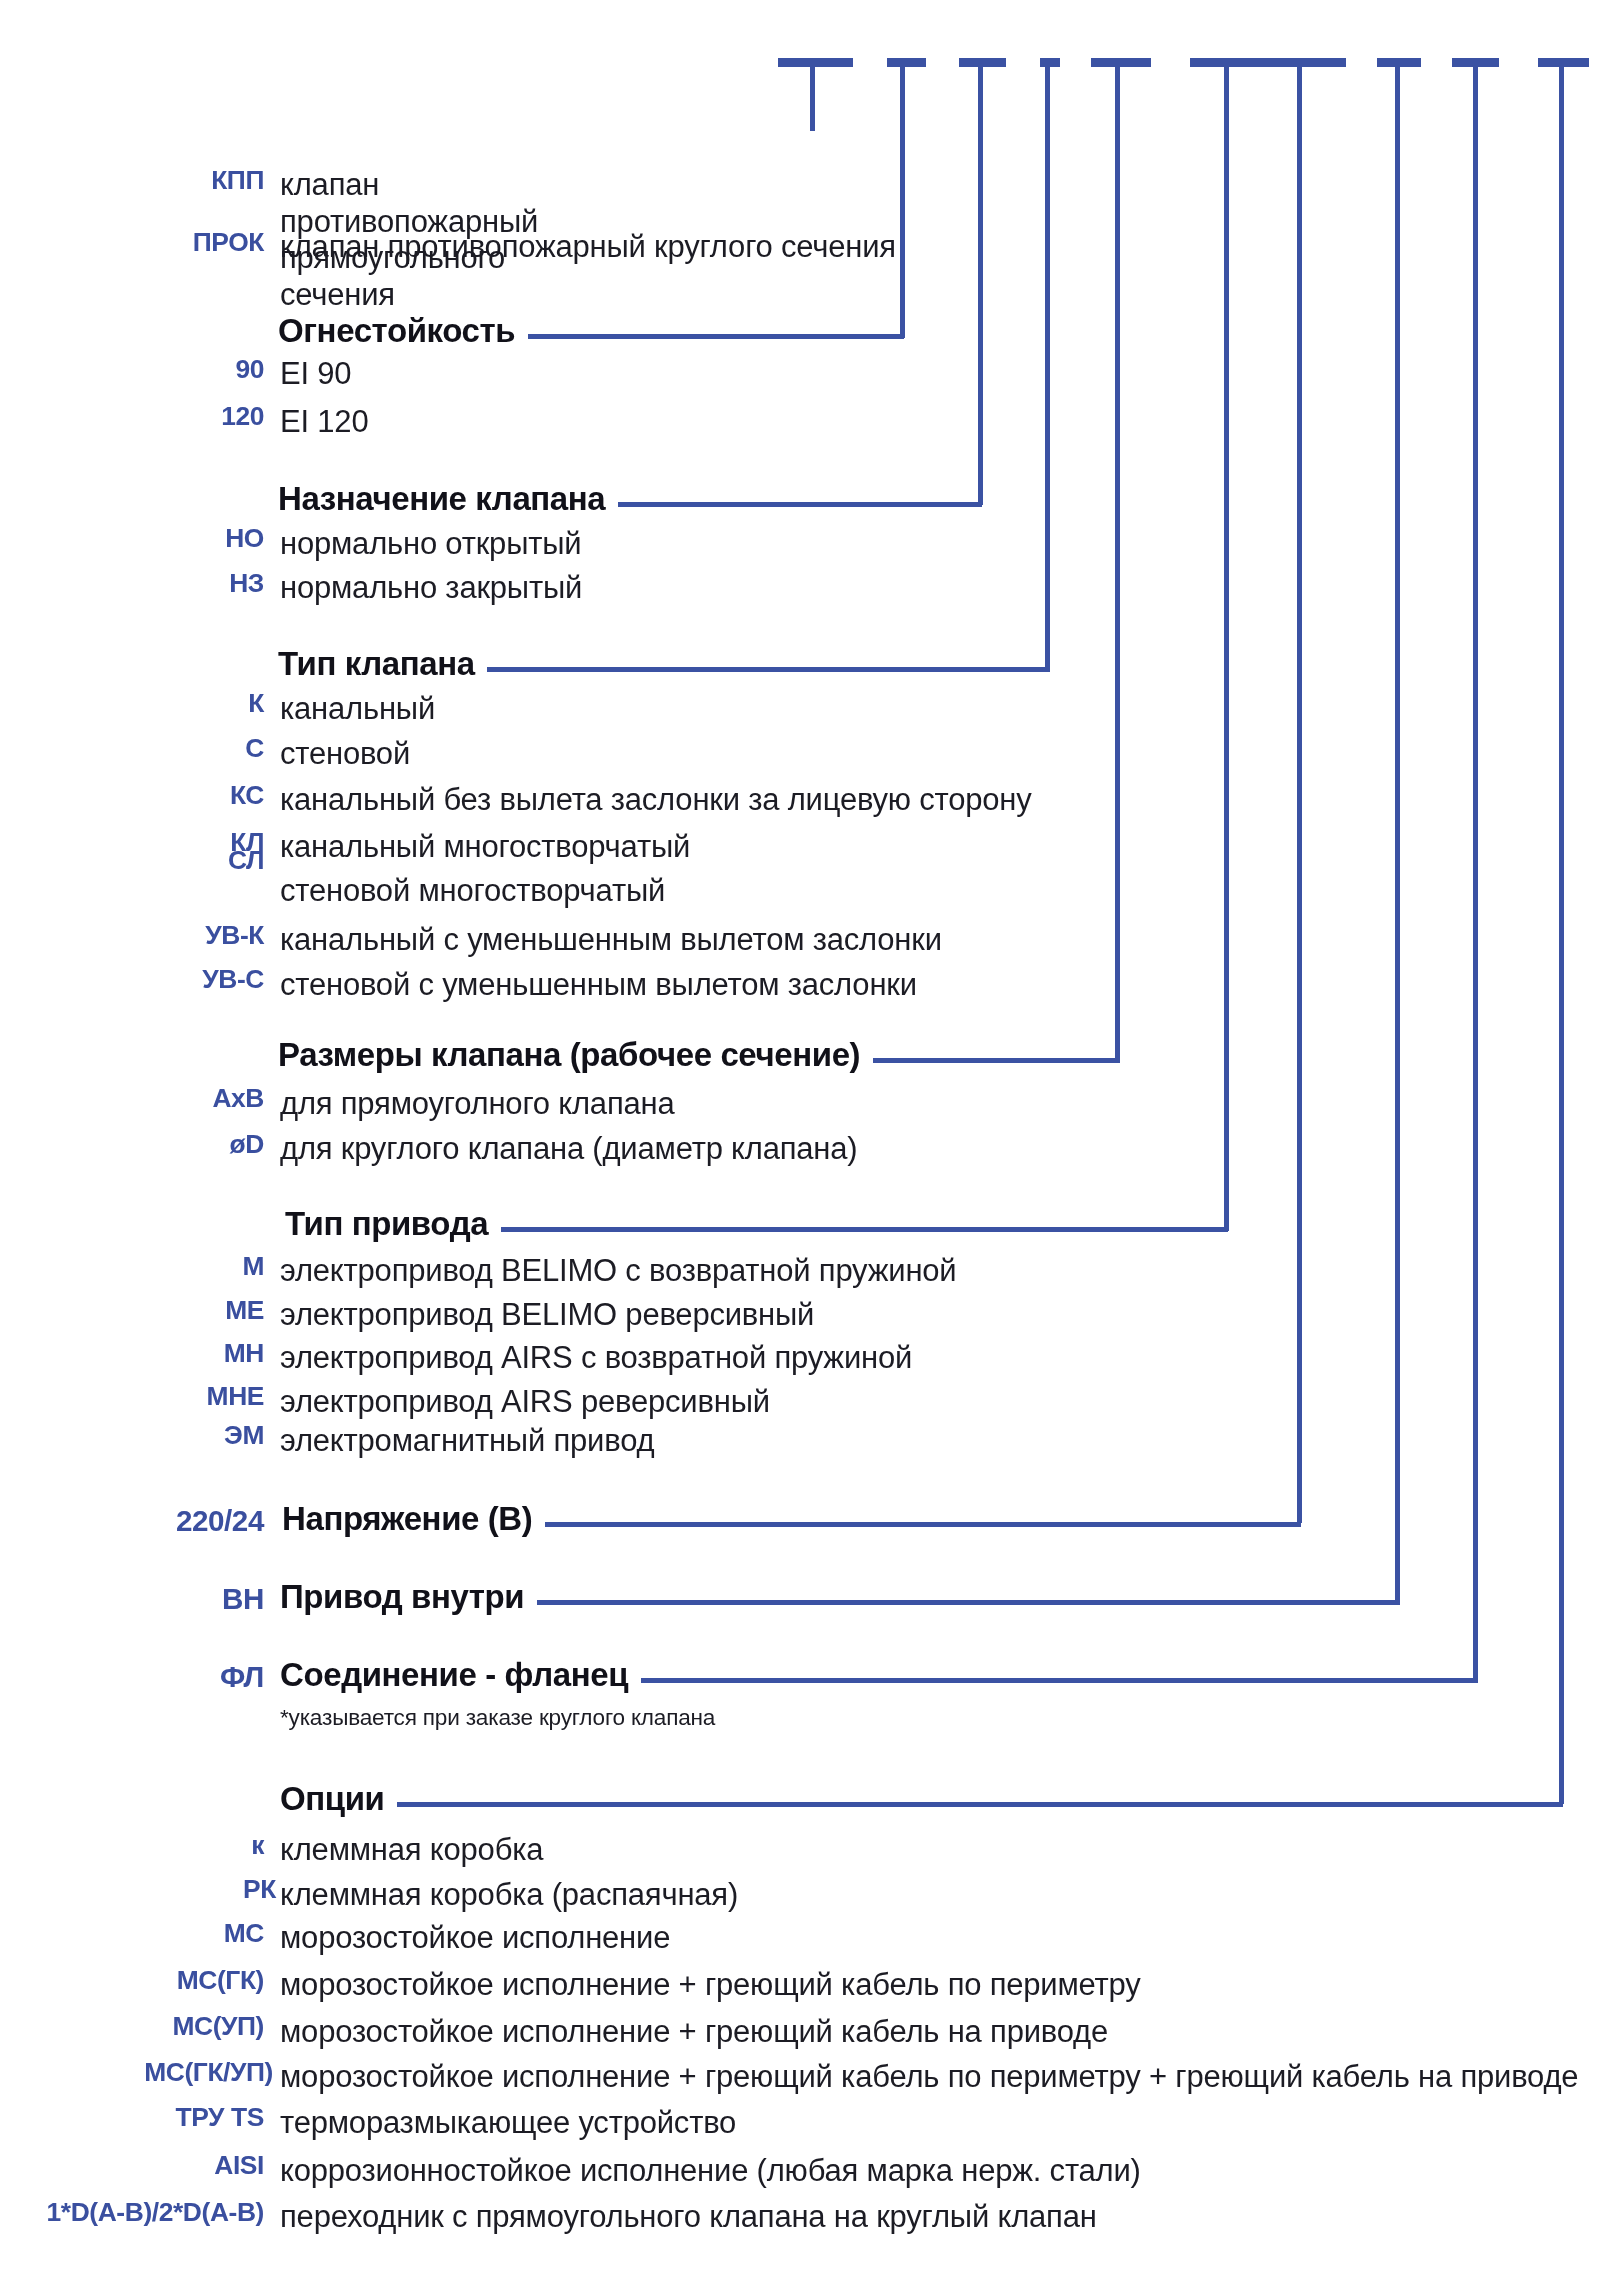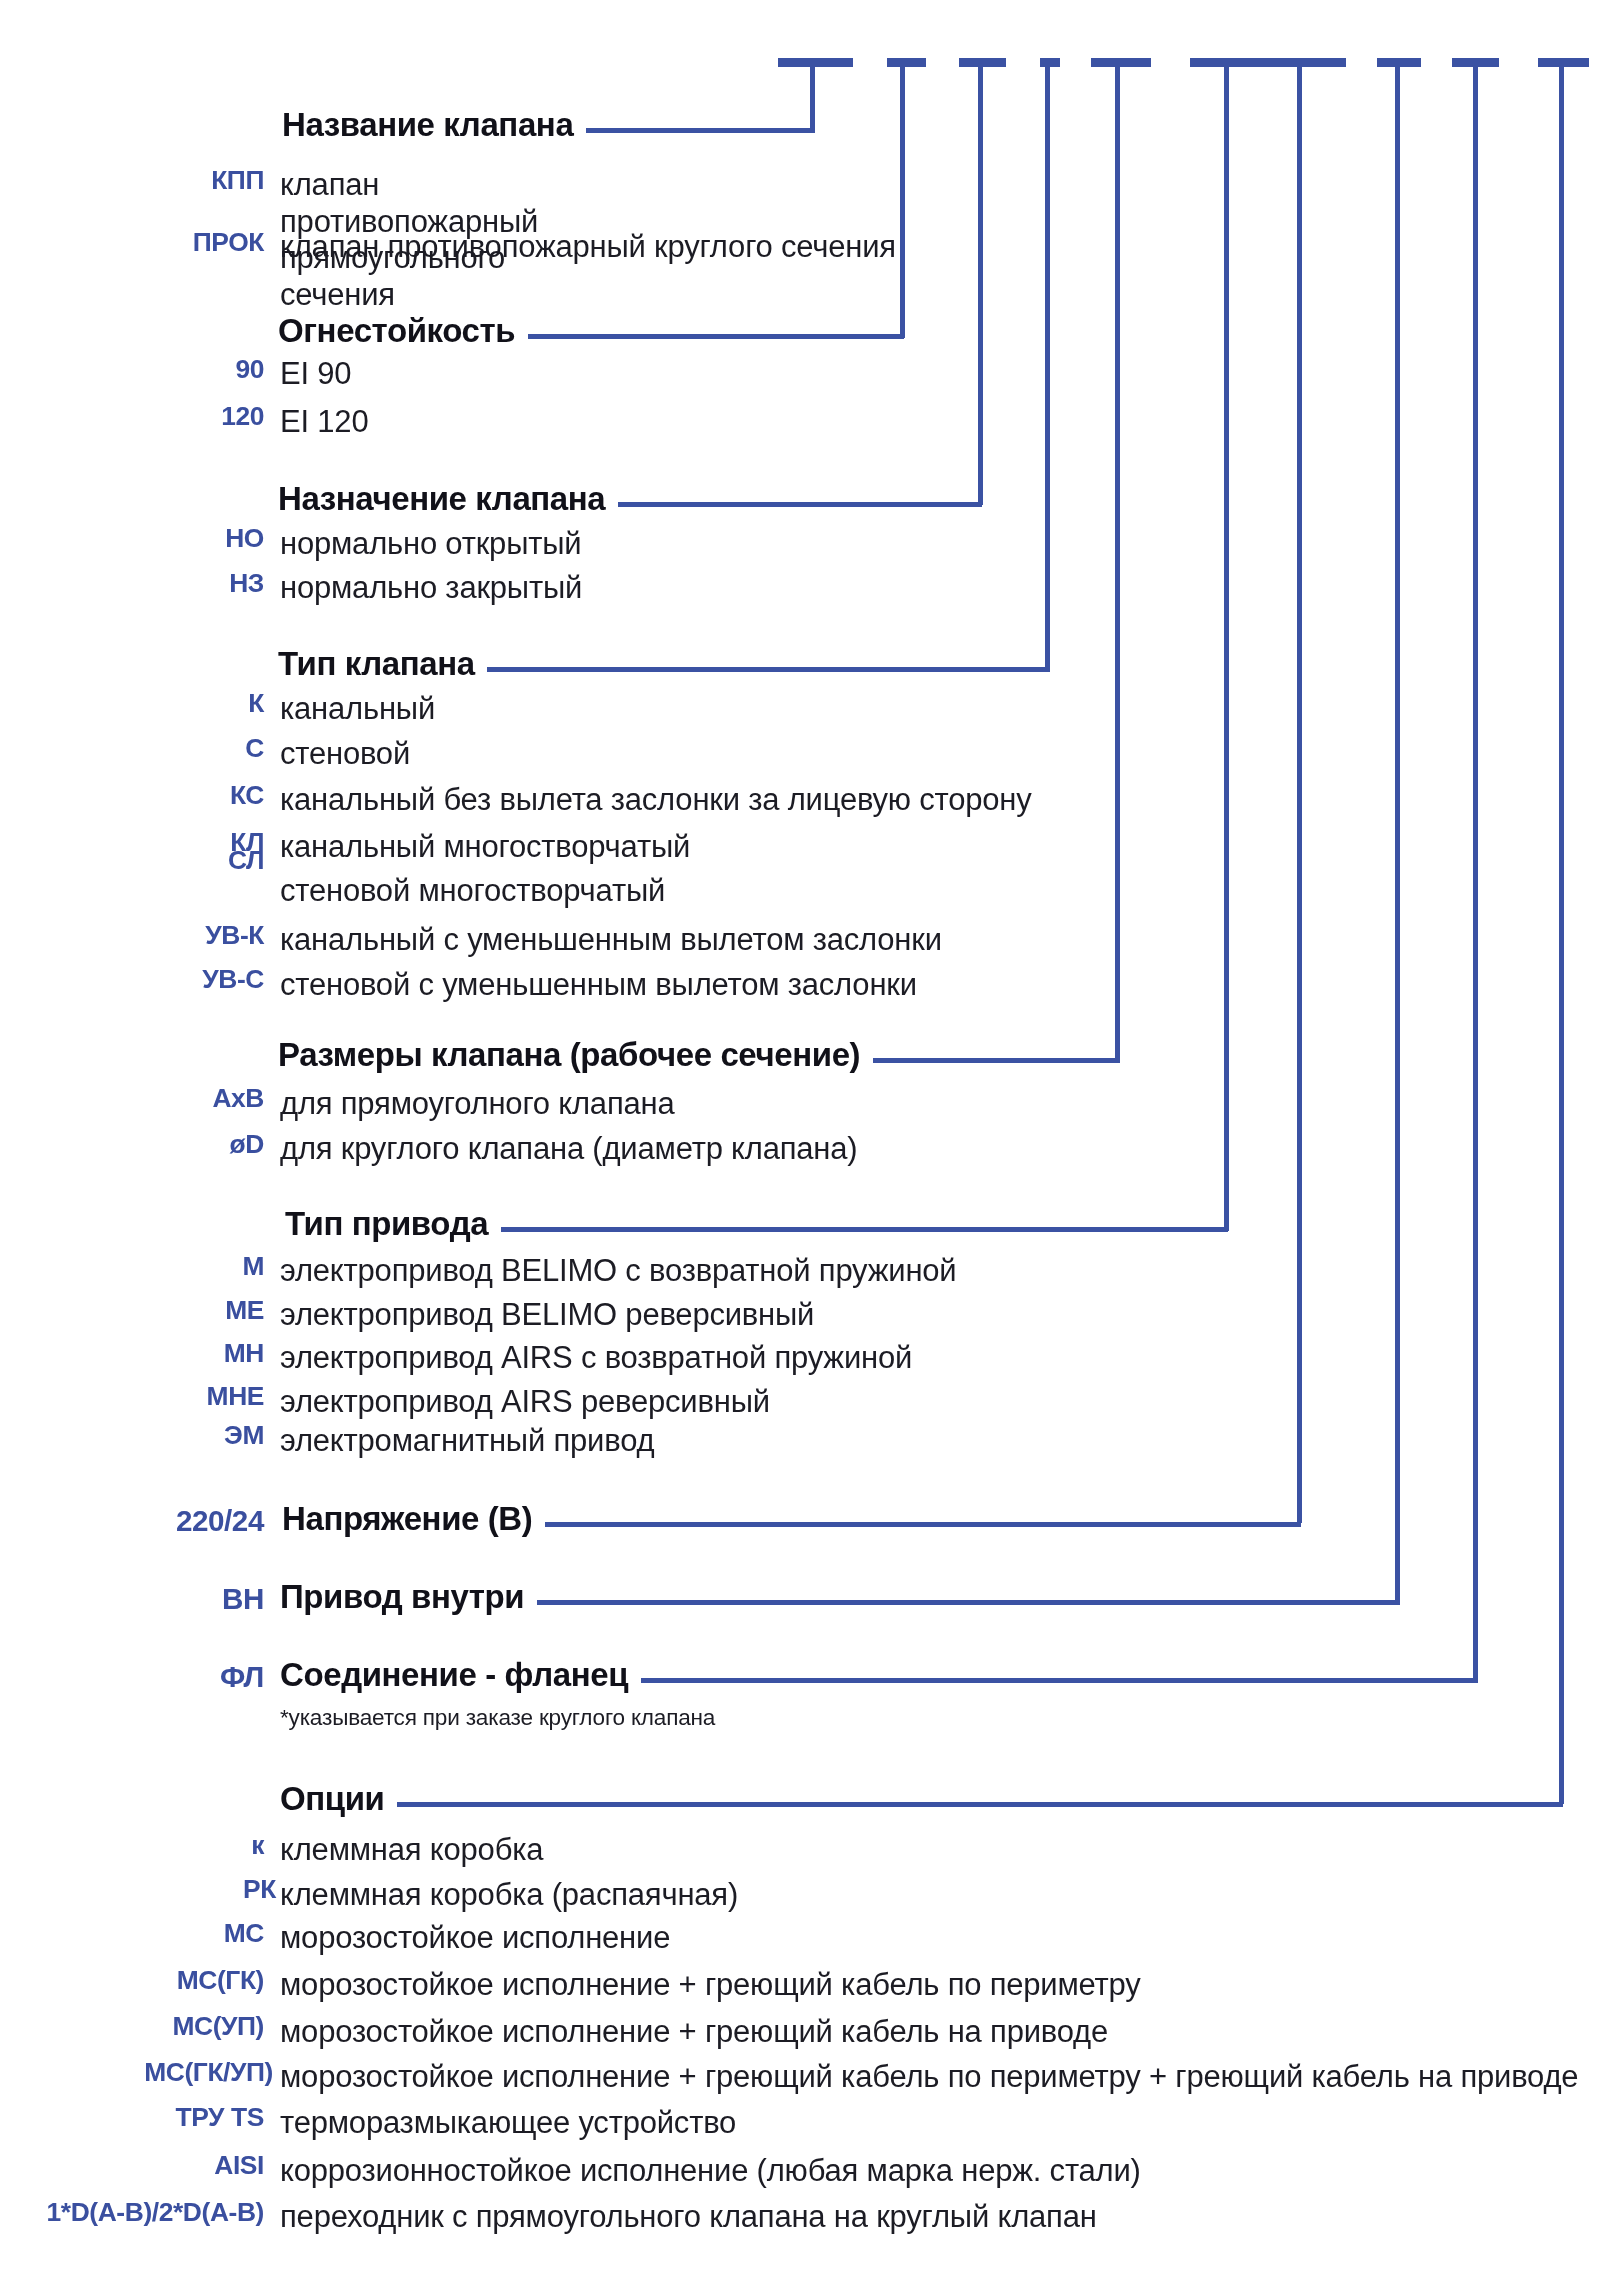--- a/index.html
+++ b/index.html
@@ -66,24 +66,20 @@
   <div class="vline" style="left:900px;top:66px;height:272px;"></div>
   <div class="vline" style="left:978px;top:66px;height:439px;"></div>
   <div class="vline" style="left:1045px;top:66px;height:603px;"></div>
   <div class="vline" style="left:1115px;top:66px;height:996px;"></div>
   <div class="vline" style="left:1224px;top:66px;height:1165px;"></div>
   <div class="vline" style="left:1297px;top:66px;height:1457px;"></div>
   <div class="vline" style="left:1395px;top:66px;height:1536px;"></div>
   <div class="vline" style="left:1473px;top:66px;height:1614px;"></div>
   <div class="vline" style="left:1559px;top:66px;height:1738px;"></div>
 
-  <div class="sec-row" style="left:282px;top:107px;width:533px;">
-    <span class="sec-header">Название клапана</span>
-    <span class="hline"></span>
-  </div>
   <span class="code" style="top:165px;">КПП</span>
   <span class="desc wrap" style="top:167px;width:327px;">клапан противопожарный прямоугольного сечения</span>
   <span class="code" style="top:227px;">ПРОК</span>
   <span class="desc" style="top:229px;">клапан противопожарный круглого сечения</span>
 
   <div class="sec-row" style="left:278px;top:313px;width:626px;">
     <span class="sec-header">Огнестойкость</span>
     <span class="hline"></span>
   </div>
   <span class="code" style="top:354px;">90</span>

